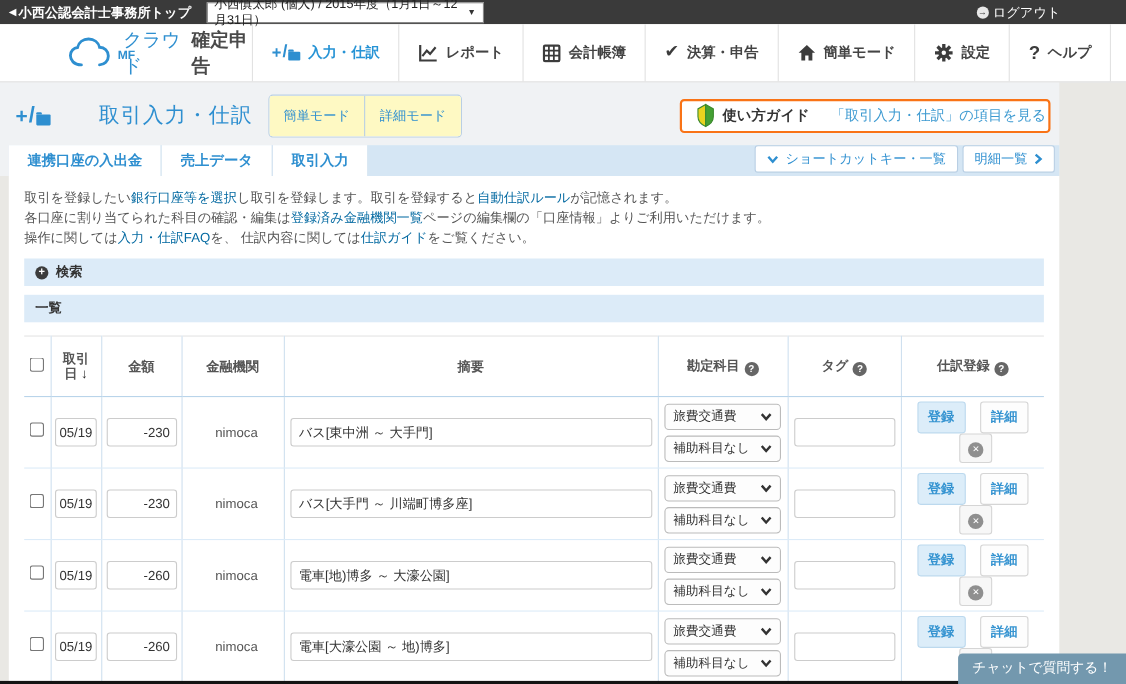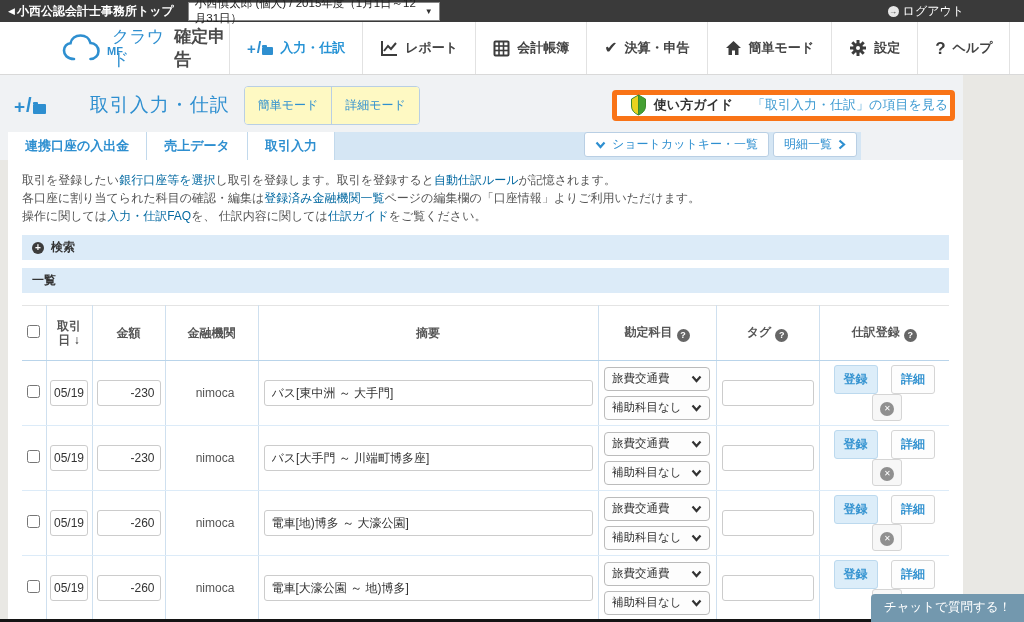--- a/index.html
+++ b/index.html
@@ -41,26 +41,26 @@
   .title-row { display:flex; align-items:center; height:36px; padding:0 4px 0 6px; }
   .page-title { display:flex; align-items:center; gap:8px; }
   .page-title .plusfolder .p { font-size:19px; line-height:15px; }
   .page-title .plusfolder .s { font-size:20px; line-height:17px; }
   .page-title .plusfolder .f { width:13px; height:10px; }
   .page-title h1 { font-size:19px; color:#2e8fd0; font-weight:normal; letter-spacing:1px;margin-left:36px; }
   .mode-group { display:flex; margin-left:14px; border:1px solid #b9cfe4; border-radius:4px; overflow:hidden; background:#fff; }
   .mode-btn { font-size:12px; color:#2e8fd0; background:#fef9c3; border:none; padding:10px 13px; cursor:pointer; }
   .mode-btn + .mode-btn { border-left:1px solid #b9cfe4; }
   .title-row .spacer { flex:1; }
-  .guide-box { display:flex; align-items:center; border:5px solid #f97316; border-radius:4px; background:#fff; height:31px; margin-right:4px; }
+  .guide-box { display:flex; align-items:center; border:2px solid #f97316; border-radius:4px; background:#fff; height:31px; margin-right:4px; }
   .guide-left { display:flex; align-items:center; gap:7px; padding:0 13px; font-size:13px; font-weight:bold; color:#333; cursor:pointer; }
   .guide-link { font-size:13px; color:#3d9ad1; padding:0 2px 0 6px; text-decoration:none; cursor:pointer; }
 
   
-  .tabstrip { width:853px; margin-left:8px; background:#d5e6f4; height:28px; display:flex; align-items:flex-end; margin-top:9px; }
+  .tabstrip { width:955px; margin-left:8px; background:#d5e6f4; height:28px; display:flex; align-items:flex-end; margin-top:9px; }
   .tab { height:28px; display:flex; align-items:center; padding:0 17px; font-size:13px; font-weight:bold; color:#2e8fd0;
     background:#ffffff; border-right:1px solid #c2d9ec; cursor:pointer; }
   .tab.active { background:#fff; }
   .tabstrip .spacer { flex:1; }
   .strip-btn { display:flex; align-items:center; gap:6px; background:#fff; border:1px solid #b9cfe4; border-radius:3px;
     color:#2e8fd0; font-size:12px; padding:3px 10px; margin:0 4px 3px 0; cursor:pointer; }
 
   
   .content { width:955px; margin-left:8px; background:#fff; height:467px; overflow:hidden; padding-top:11px; }
   .desc { font-size:12px; color:#555; line-height:18px; padding:0 14px; }

